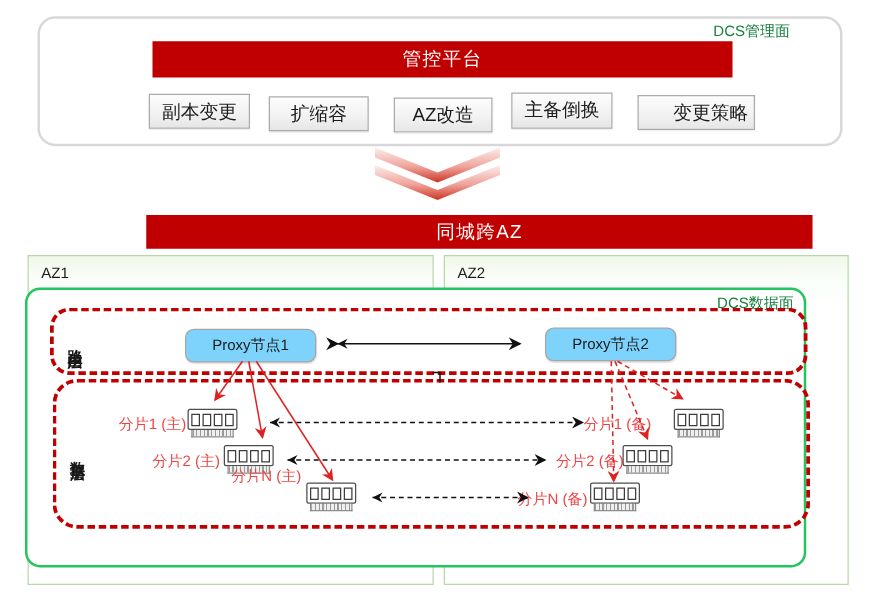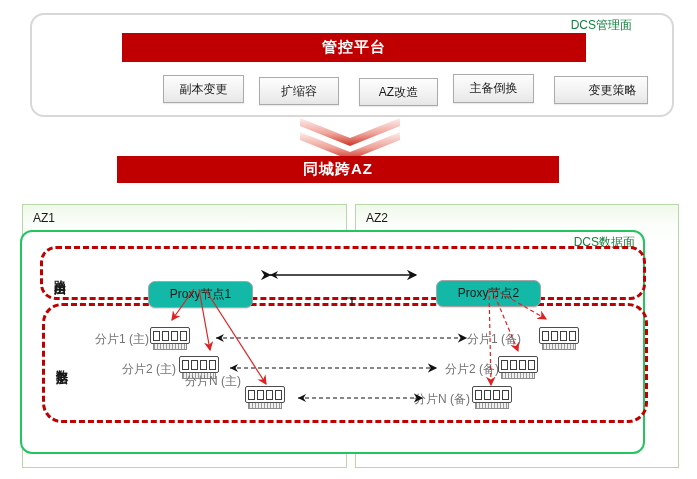--- a/index.html
+++ b/index.html
@@ -4,34 +4,34 @@
 <style>
   html,body{margin:0;padding:0;background:#fff;}
   #stage{
     position:relative;width:697px;height:479px;background:#fff;overflow:hidden;
     font-family:"Liberation Sans",sans-serif;color:#1a1a1a;
   }
   .abs{position:absolute;}
   
   .mgmt-box{left:30px;top:13px;width:640px;height:100px;border:2px solid #d8d8d8;border-radius:14px;background:#fff;}
   .corner-label{font-size:12px;color:#15803d;white-space:nowrap;}
-  .red-banner{background:#c00000;color:#fff;font-weight:bold;font-size:15px;
+  .red-banner{background:#c00000;color:#fff;font-weight:normal;font-size:15px;
     display:flex;align-items:center;justify-content:center;letter-spacing:1px;}
   .btn{background:linear-gradient(180deg,#fdfdfd 0%,#efefef 70%,#e6e6e6 100%);
-    border:1px solid #ababab;font-size:12px;display:flex;align-items:center;justify-content:center;
-    box-shadow:0 1px 1px rgba(0,0,0,.08);white-space:nowrap;margin-left:44px;}
+    border:1px solid #ababab;font-size:15px;display:flex;align-items:center;justify-content:center;
+    box-shadow:0 1px 1px rgba(0,0,0,.08);white-space:nowrap;}
   
   .az-box{border:1px solid #b7d9a8;background:linear-gradient(180deg,#f0f8ea 0px,#fbfefa 20px,#ffffff 42px);}
   .az-label{font-size:12px;color:#1a1a1a;}
   .dataplane-box{left:20px;top:230px;width:621px;height:220px;background:#fff;border:2px solid #22c55e;border-radius:12px;}
   .dashed-red{border:3px dashed #c00000;background:transparent;}
   .vlabel{writing-mode:vertical-rl;text-orientation:upright;font-weight:bold;font-size:12px;letter-spacing:2px;color:#1a1a1a;}
-  .node-box{background:#14b8a6;border:1.5px solid #a6a6a6;border-radius:7px;font-size:12px;
-    display:flex;align-items:center;justify-content:center;box-shadow:0 1px 1px rgba(0,0,0,.12);margin-top:18px;}
-  .shard-label{font-size:12px;white-space:nowrap;color:#737373;}
+  .node-box{background:#7dd3fc;border:1.5px solid #a6a6a6;border-radius:7px;font-size:12px;
+    display:flex;align-items:center;justify-content:center;box-shadow:0 1px 1px rgba(0,0,0,.12);}
+  .shard-label{font-size:12px;white-space:nowrap;color:#ef4444;}
   
   .ram{width:40px;}
   .ram .body{width:38px;height:15px;border:1.5px solid #4d4d4d;border-radius:2px;background:#fff;
     display:flex;align-items:center;justify-content:center;gap:2px;}
   .ram .chip{width:5px;height:8px;border:1.5px solid #3d3d3d;background:#fff;}
   .ram .pins{width:32px;height:5px;margin:0 auto;border:1px solid #8c8c8c;border-top:none;
     background:repeating-linear-gradient(90deg,#9a9a9a 0 1px,#efefef 1px 3px);}
   svg{display:block;}
   .overlay{left:0;top:0;pointer-events:none;}
 </style>
@@ -57,21 +57,21 @@
           <stop offset="0" stop-color="#fdeeec"></stop>
           <stop offset="0.55" stop-color="#efa49b"></stop>
           <stop offset="1" stop-color="#cd3526"></stop>
         </linearGradient>
       </defs>
       <path d="M6,1 L56,21 L106,1 L106,9 L56,29 L6,9 Z" fill="url(#gchev)"></path>
       <path d="M6,15 L56,35 L106,15 L106,23 L56,43 L6,23 Z" fill="url(#gchev)"></path>
     </svg>
   </div>
 
-  <div class="abs red-banner" style="left:117px;top:156px;width:442px;height:27px;">同城跨AZ</div>
+  <div class="abs red-banner" style="left:117px;top:172px;width:533px;height:27px;">同城跨AZ</div>
 
   <div class="abs az-box" style="left:22px;top:204px;width:323px;height:262px;">
     <div class="abs az-label" style="left:10px;top:6px;">AZ1</div>
   </div>
   <div class="abs az-box" style="left:355px;top:204px;width:322px;height:262px;">
     <div class="abs az-label" style="left:10px;top:6px;">AZ2</div>
   </div>
 
   <div class="abs dataplane-box">
     <div class="abs corner-label" style="right:8px;top:2px;">DCS数据面</div>

